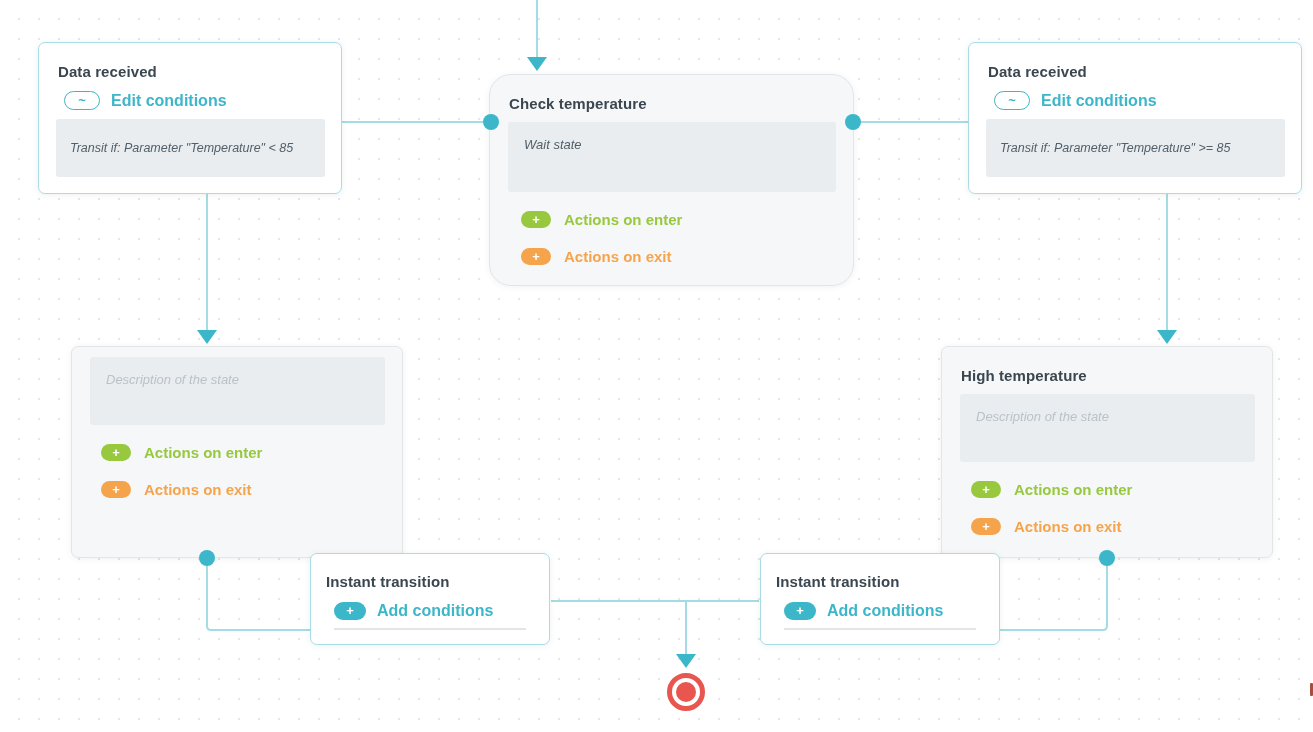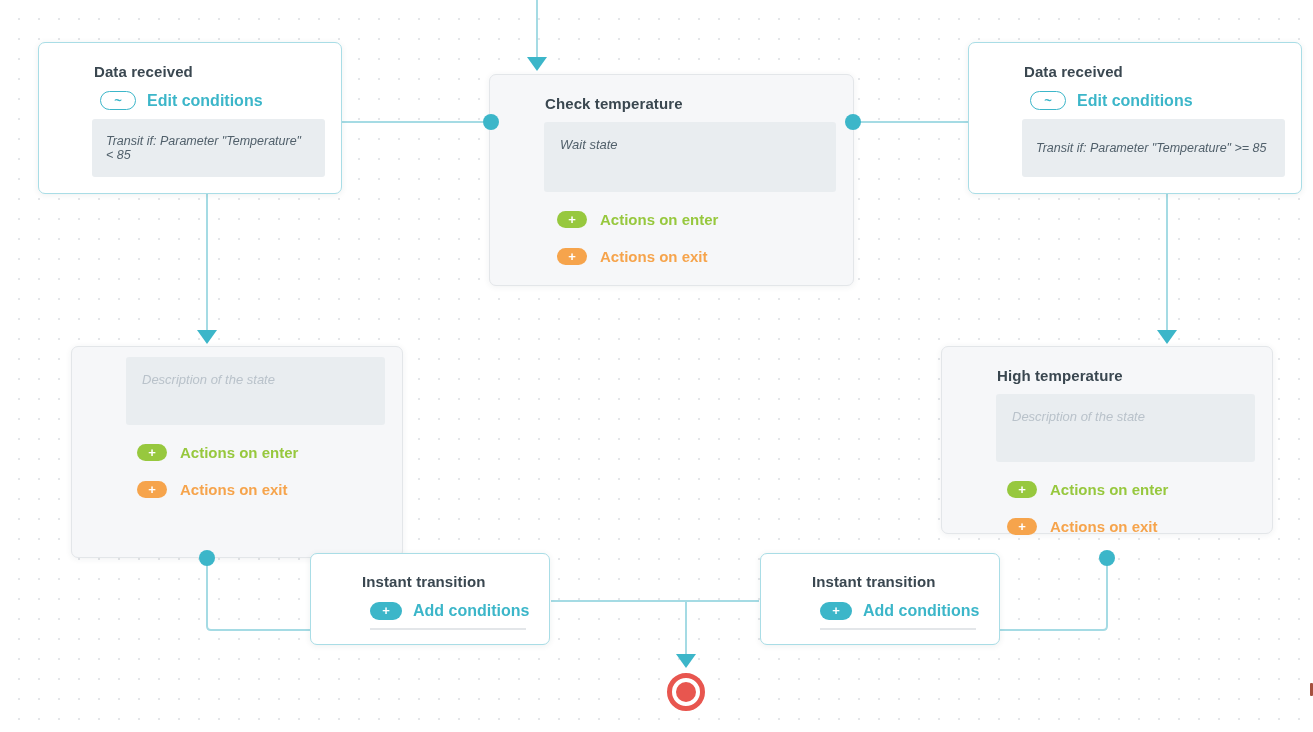--- a/index.html
+++ b/index.html
@@ -18,21 +18,21 @@
     position:relative;
     font-family:"Liberation Sans","DejaVu Sans",sans-serif;
     background-color:#ffffff;
     background-image:radial-gradient(circle,#e4e6e9 1px,transparent 1.4px);
     background-size:20px 20px;
     background-position:9px 9px;
   }
   svg.wires{position:absolute;left:0;top:0;z-index:1;}
   .edge{stroke:var(--line);stroke-width:2;fill:none;}
   .arrow{fill:var(--accent);stroke:none;}
-  .node{position:absolute;z-index:2;border-radius:7px;padding-left:36px;}
+  .node{position:absolute;z-index:2;border-radius:7px;}
   .t-node{ 
     background:#ffffff;border:1px solid #a9dde6;
     box-shadow:0 1px 6px rgba(40,60,70,.08);
   }
   .s-node{ 
     background:#f6f7f9;border:1px solid #e3e6e9;
     box-shadow:0 1px 6px rgba(40,60,70,.07);
   }
   .node-title{
     font-size:15px;font-weight:700;color:var(--title);
@@ -110,21 +110,21 @@
 
 <div class="node t-node" style="left:38px;top:42px;width:304px;height:152px;">
   <div class="node-title">Data received</div>
   <div class="edit-row">
     <span class="tilde-pill">~</span>
     <span class="teal-label">Edit conditions</span>
   </div>
   <div class="cond-box">Transit if: Parameter "Temperature" &lt; 85</div>
 </div>
 
-<div class="node s-node" style="left:489px;top:74px;width:365px;height:212px;">
+<div class="node s-node" style="left:489px;top:74px;width:365px;height:212px;border-radius:22px;">
   <div class="node-title">Check temperature</div>
   <div class="desc-box" style="height:70px;">Wait state</div>
   <div class="action-row">
     <span class="plus-pill green">+</span>
     <span class="action-label green">Actions on enter</span>
   </div>
   <div class="action-row" style="margin-top:20px;">
     <span class="plus-pill orange">+</span>
     <span class="action-label orange">Actions on exit</span>
   </div>
@@ -144,21 +144,21 @@
   <div class="action-row" style="margin-left:29px;">
     <span class="plus-pill green">+</span>
     <span class="action-label green">Actions on enter</span>
   </div>
   <div class="action-row" style="margin-left:29px;margin-top:20px;">
     <span class="plus-pill orange">+</span>
     <span class="action-label orange">Actions on exit</span>
   </div>
 </div>
 
-<div class="node s-node" style="left:941px;top:346px;width:332px;height:188px;">
+<div class="node s-node" style="left:941px;top:346px;width:332px;height:212px;">
   <div class="node-title">High temperature</div>
   <div class="desc-box placeholder" style="height:68px;">Description of the state</div>
   <div class="action-row" style="margin-left:29px;">
     <span class="plus-pill green">+</span>
     <span class="action-label green">Actions on enter</span>
   </div>
   <div class="action-row" style="margin-left:29px;margin-top:20px;">
     <span class="plus-pill orange">+</span>
     <span class="action-label orange">Actions on exit</span>
   </div>

